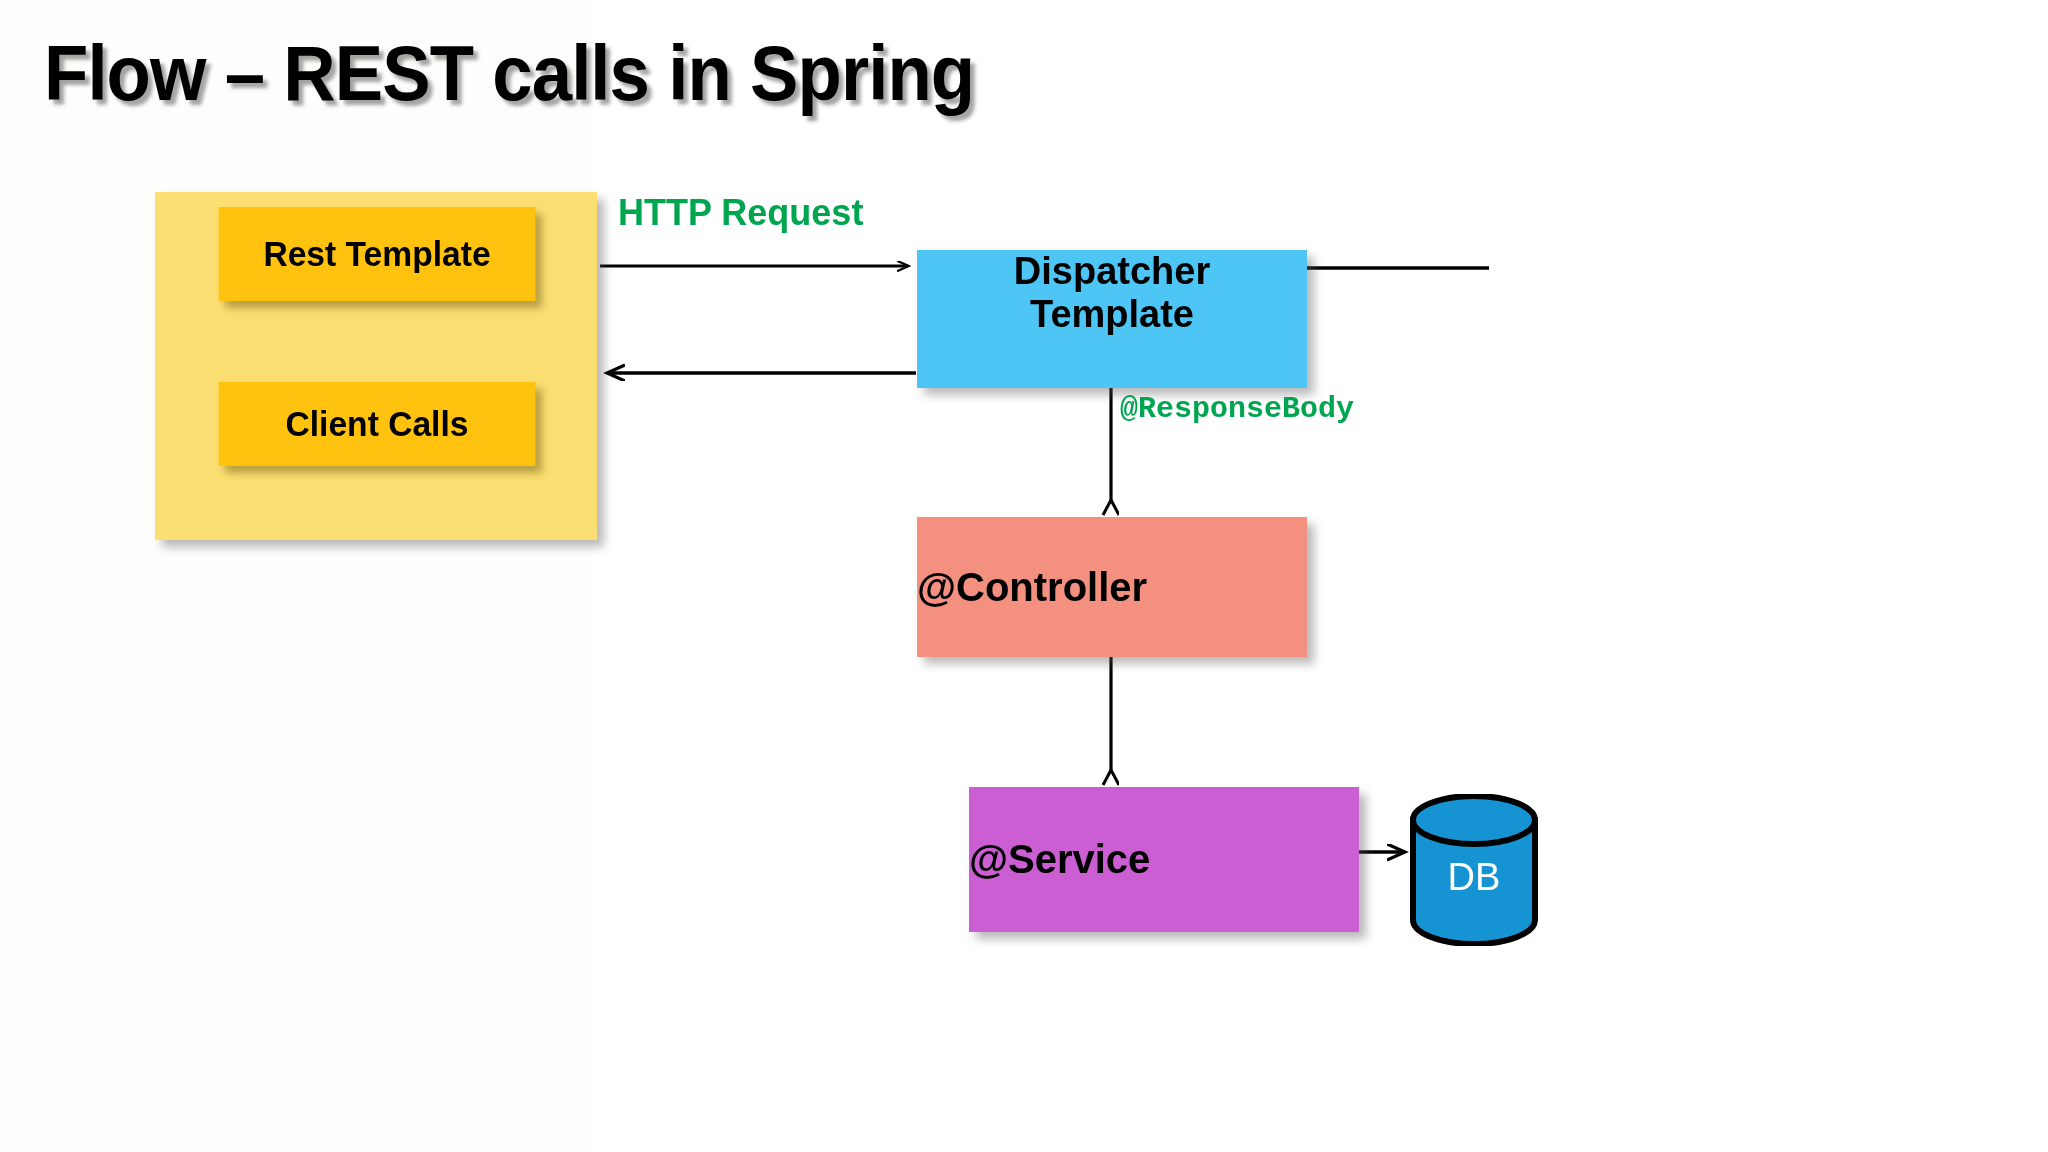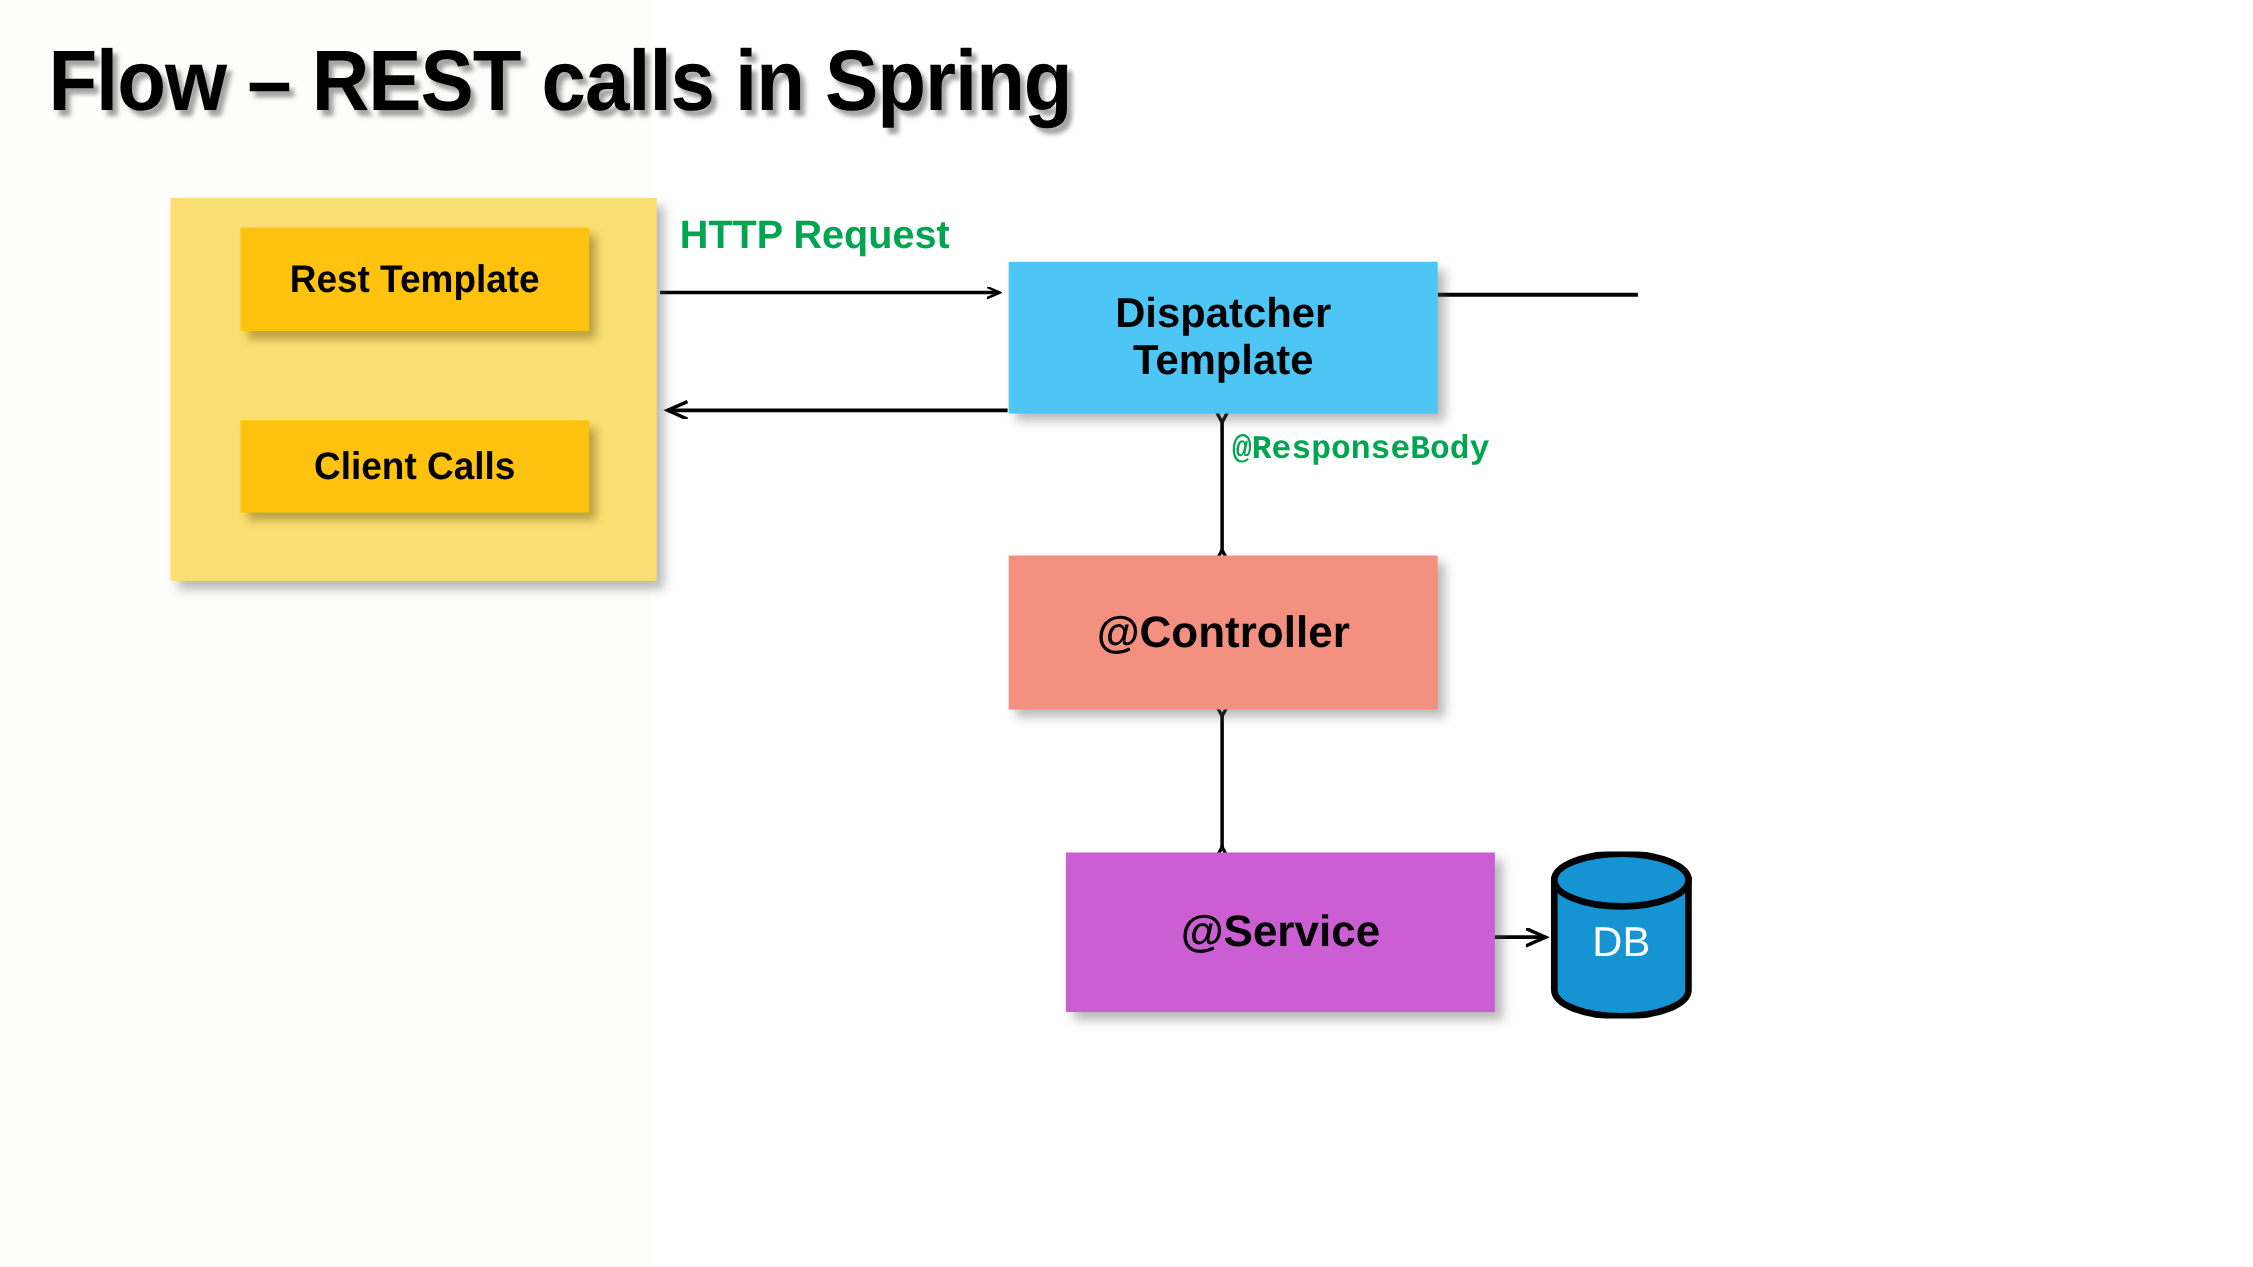--- a/index.html
+++ b/index.html
@@ -36,26 +36,26 @@
     transform: scaleX(0.93);
     transform-origin: left top;
     text-shadow: 5px 5px 4px rgba(90,90,90,0.55);
   }
 
   
   .box {
     position: absolute;
     display: flex;
     align-items: center;
-    justify-content: center;
     text-align: center;
     font-weight: bold;
     color: #000;
     line-height: 1.12;
     box-shadow: 7px 7px 9px rgba(90,90,90,0.42);
+    margin-top: 12px;
   }
 
   #client-panel {
     left: 155px; top: 180px;
     width: 442px; height: 348px;
     background: #fbdf72;
   }
   .inner-box {
     position: absolute;
     display: flex;
@@ -106,21 +106,21 @@
     align-items: center;
     justify-content: center;
     text-align: center;
     clip-path: polygon(0 0, calc(100% - 20px) 0, 100% 20px, 100% 100%, 0 100%);
     filter: drop-shadow(6px 6px 7px rgba(90,90,90,0.42));
   }
 
   
   #db-cylinder {
     position: absolute;
-    left: 1409px; top: 774px;
+    left: 1409px; top: 794px;
     width: 130px; height: 152px;
   }
   #db-cylinder .db-label {
     position: absolute;
     left: 0; top: 0;
     width: 130px; height: 152px;
     display: flex;
     align-items: center;
     justify-content: center;
     color: #ffffff;

